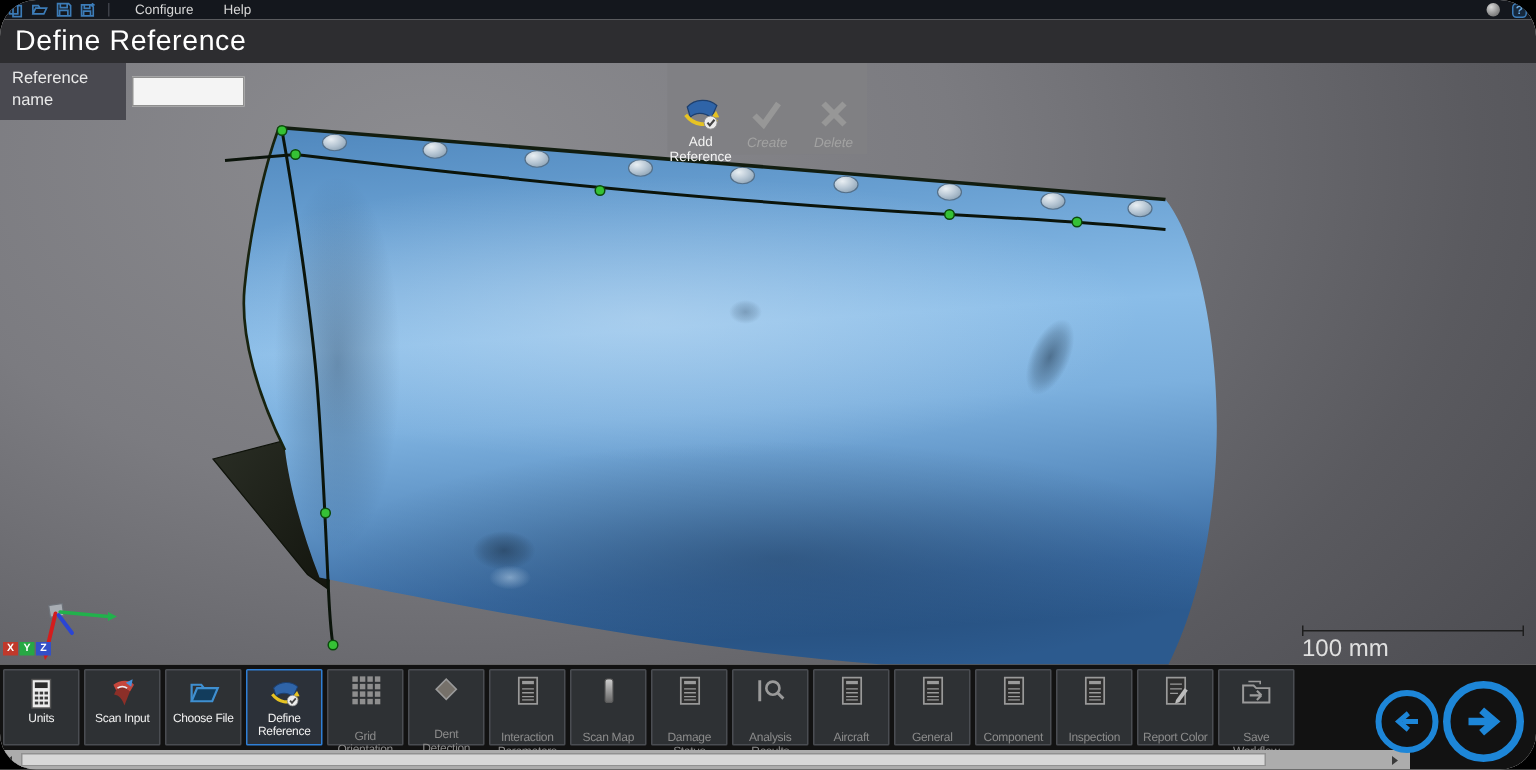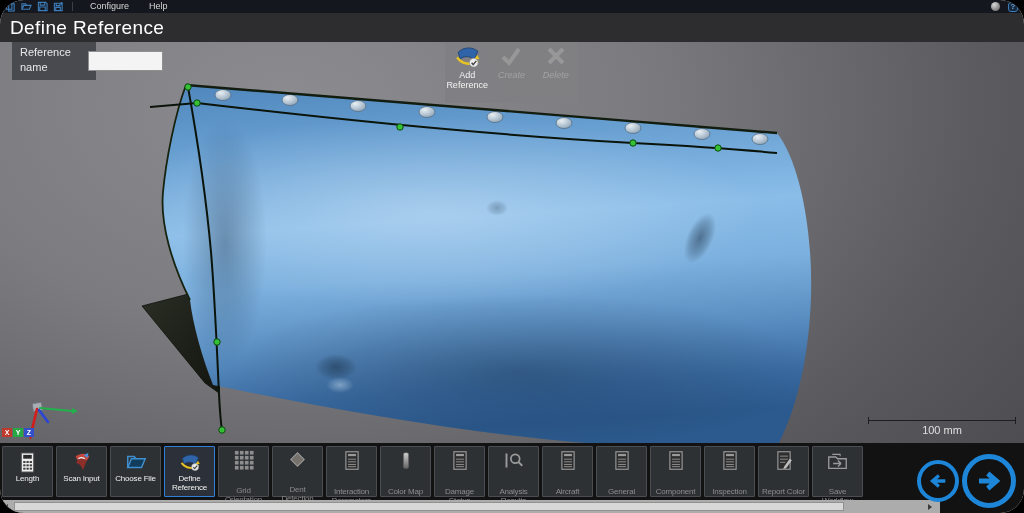--- a/index.html
+++ b/index.html
@@ -23,38 +23,38 @@
   .titlebar { position:absolute; top:13px; left:0; width:1024px; height:29px; background:#2d2d30;
               color:#ffffff; font-size:19px; letter-spacing:.4px; display:flex; align-items:center; padding-left:10px; }
 
   
   .viewport { position:absolute; top:42px; left:0; width:1024px; height:401px;
               background:radial-gradient(1000px 640px at 28% 16%, #8c8c90 0%, #7b7b80 35%, #5a5a5f 70%, #46464b 100%); }
   .scene { position:absolute; top:0; left:0; width:1024px; height:401px; }
 
   
   .ref-label { position:absolute; top:0; left:0; width:84px; height:38px; background:#494950;
-               color:#e9e9e9; font-size:11px; line-height:15px; padding:3px 4px 0 8px;margin-left:12px; }
+               color:#e9e9e9; font-size:11px; line-height:15px; padding:3px 4px 0 8px; }
   .ref-input { position:absolute; top:9px; left:88px; width:75px; height:20px; background:#f4f4f4;
                border:1px solid #8f8f8f; font-size:11px; padding:0 3px; }
 
   
   .ovl { position:absolute; top:0; left:445px; width:133px; height:61px; background:rgba(128,128,131,.93);
          display:flex; }
-  .ovl-btn { width:44.3px; display:flex; flex-direction:column; align-items:center; padding-top:0; }
+  .ovl-btn { width:44.3px; display:flex; flex-direction:column; align-items:center; padding-top:20px; }
   .ovl-ic { width:28px; height:28px; display:flex; align-items:center; justify-content:center; }
   .ovl-lb { font-size:9px; line-height:9.5px; text-align:center; color:#f3f3f3; margin-top:1px; }
   .ovl-btn.disabled .ovl-lb { color:#a2a2a2;font-style:italic; }
 
   
   .scalebar { position:absolute; left:868px; top:374px; width:148px; }
   .sb-line { position:relative; height:1px; background:#1e1e1e; margin-top:4px; }
   .sb-line:before, .sb-line:after { content:""; position:absolute; top:-3px; width:1px; height:7px; background:#1e1e1e; }
   .sb-line:before { left:0; } .sb-line:after { right:0; }
-  .sb-text { text-align:center; color:#e0e0e0; font-size:11px; margin-top:3px; }
+  .sb-text { text-align:left; color:#e0e0e0; font-size:16px; margin-top:3px; }
 
   
   .axis-chips { position:absolute; left:2px; top:386px; display:flex; }
   .chip { width:10px; height:9px; font-size:7px; font-weight:bold; color:#fff; text-align:center;
           line-height:9px; margin-right:1px; }
 
   
   .bottombar { position:absolute; top:443px; left:0; width:1024px; height:70px; background:#121212; }
   .workflow { position:absolute; top:3px; left:2px; display:flex; gap:3px; }
   .wf-btn { width:51px; height:51px; background:#2e3134; border:1px solid #4a4d52; border-radius:1px;
@@ -351,21 +351,21 @@
 
   <div class="bottombar">
     <div class="workflow">
 
       <div class="wf-btn">
         <div class="wf-ic">
             <svg width="19" height="21" viewBox="0 0 20 22">
               <use href="#ic-calc"></use>
             </svg>
           </div>
-        <div class="wf-lb">Length</div>
+        <div class="wf-lb">Units</div>
       </div>
       <div class="wf-btn">
         <div class="wf-ic">
             <svg width="22" height="22" viewBox="0 0 24 24">
               <use href="#ic-scan"></use>
             </svg>
           </div>
         <div class="wf-lb">Scan Input</div>
       </div>
       <div class="wf-btn">
@@ -407,21 +407,21 @@
             </svg>
           </div>
         <div class="wf-lb">Interaction Parameters</div>
       </div>
       <div class="wf-btn disabled">
         <div class="wf-ic">
             <svg width="18" height="21" viewBox="0 0 20 24">
               <use href="#ic-colorbar"></use>
             </svg>
           </div>
-        <div class="wf-lb">Color Map</div>
+        <div class="wf-lb">Scan Map</div>
       </div>
       <div class="wf-btn disabled">
         <div class="wf-ic">
             <svg width="18" height="21" viewBox="0 0 20 24">
               <use href="#ic-doc"></use>
             </svg>
           </div>
         <div class="wf-lb">Damage Status</div>
       </div>
       <div class="wf-btn disabled">

